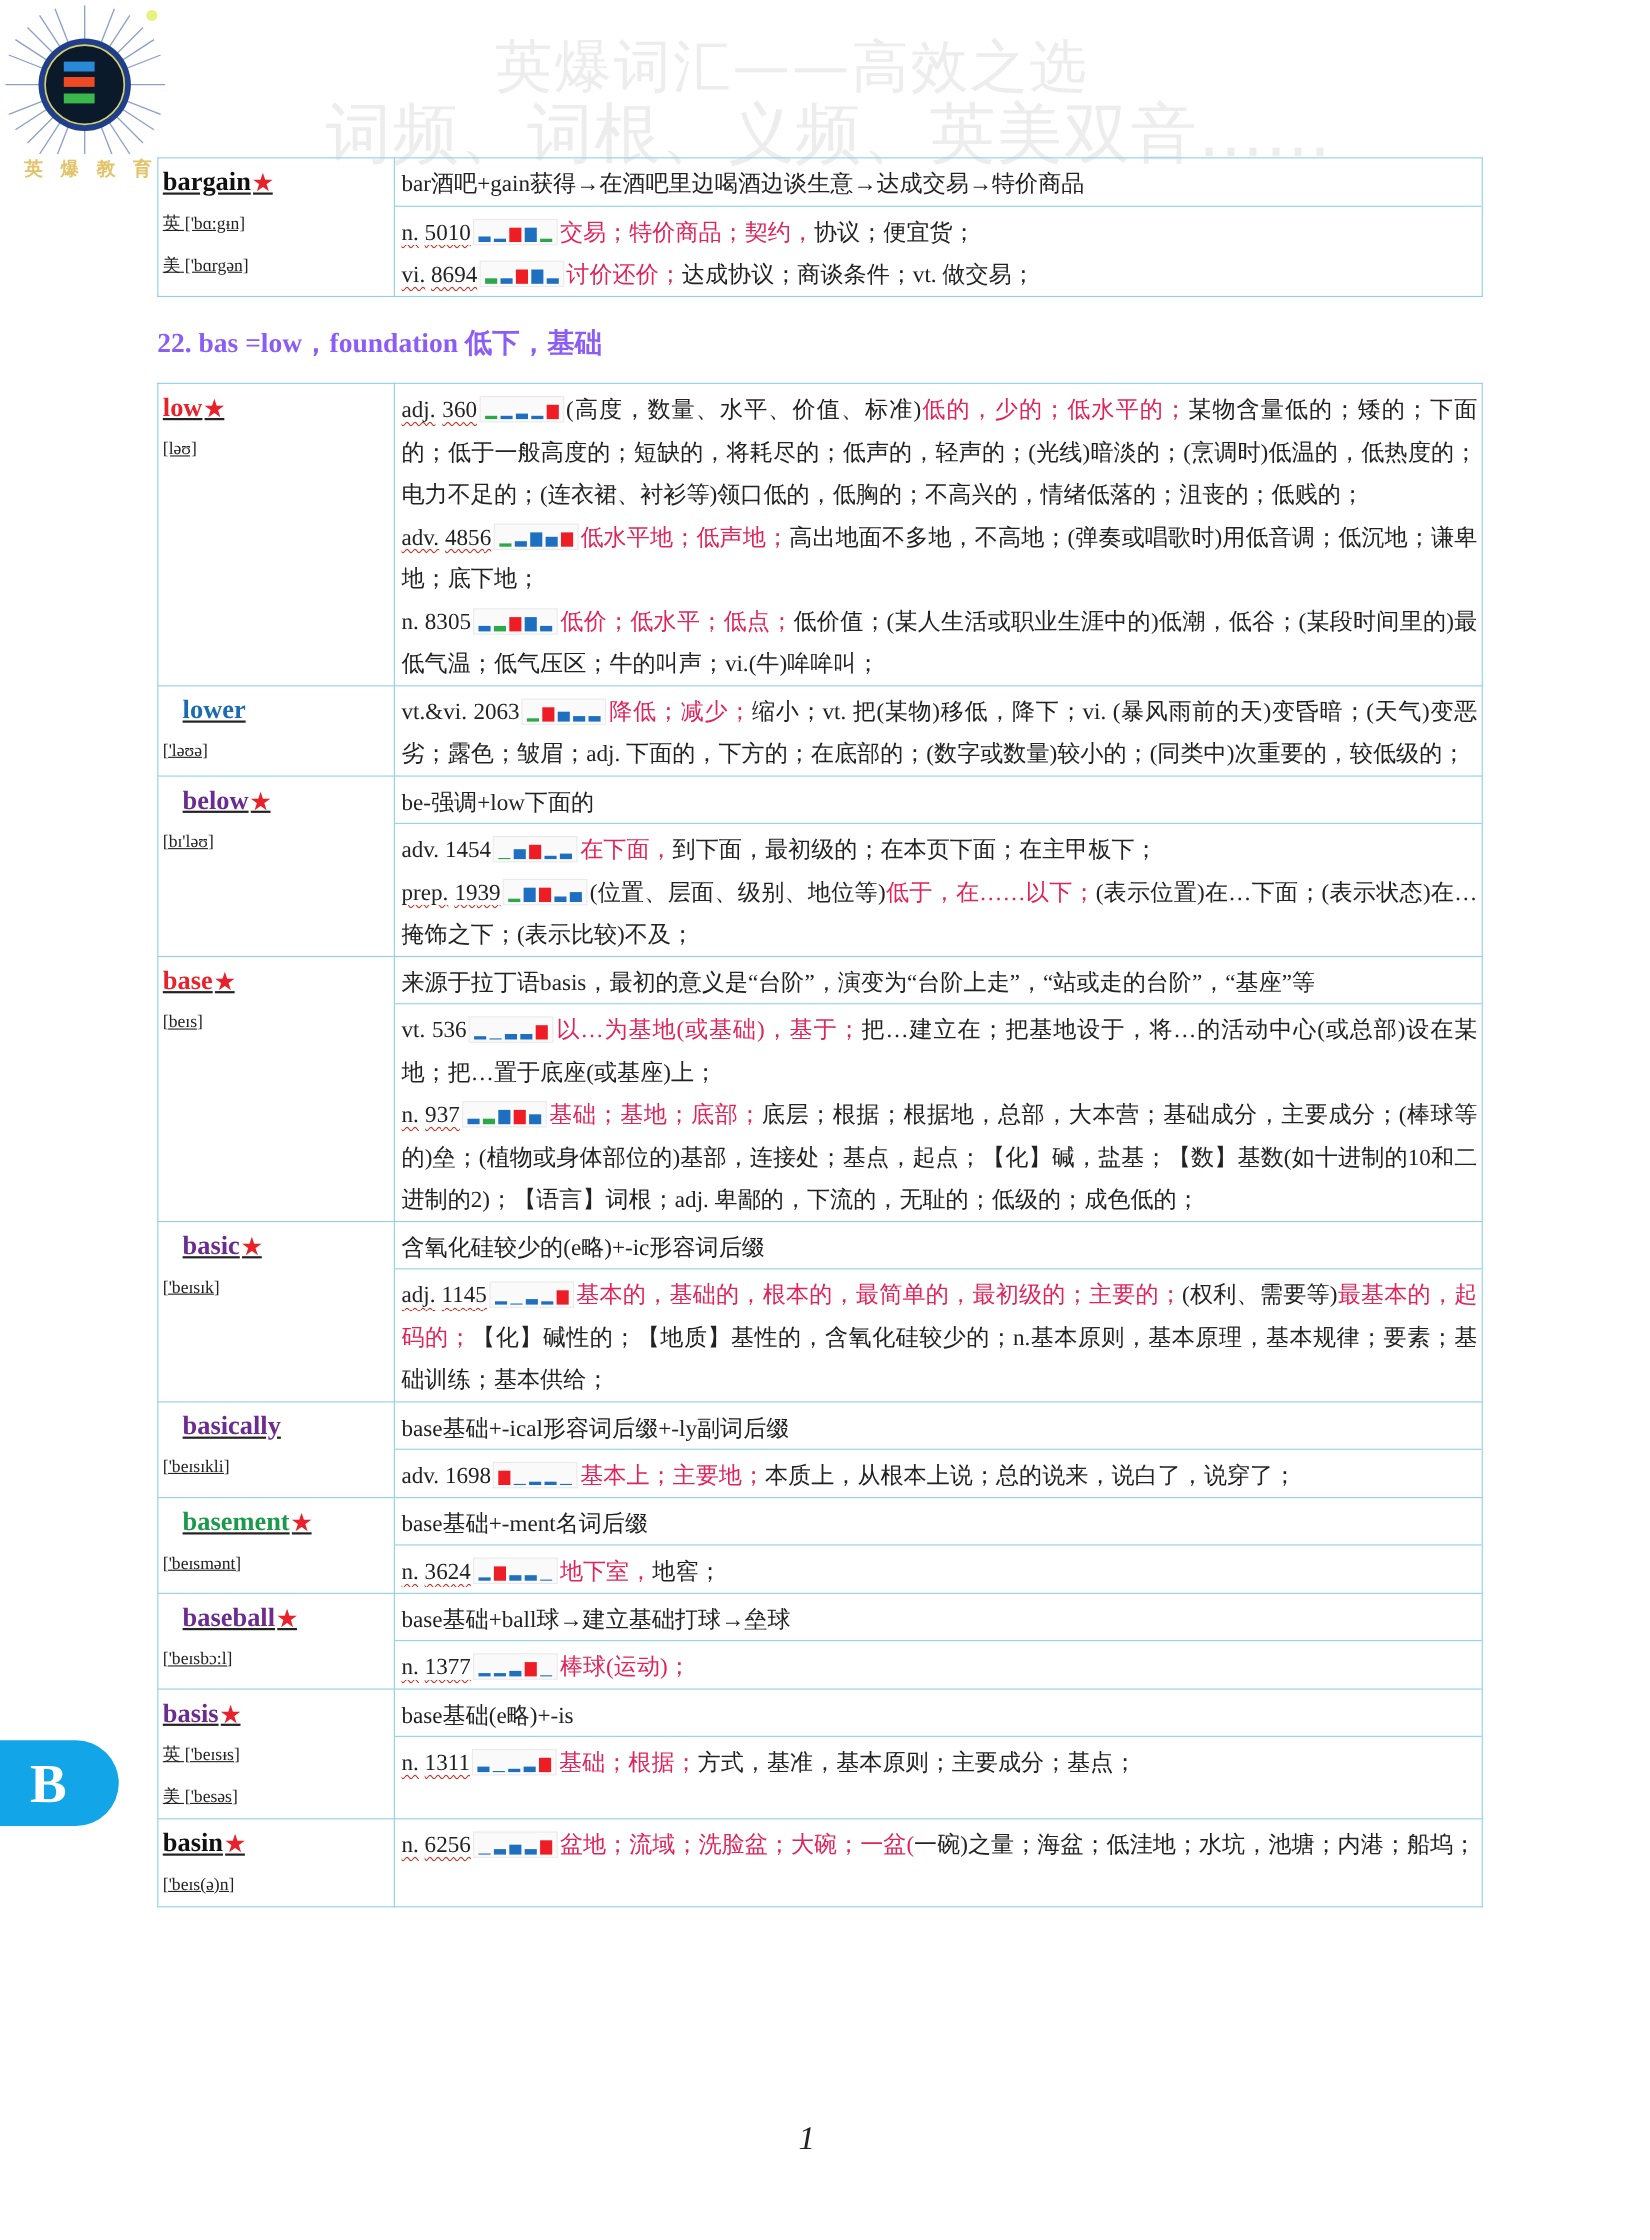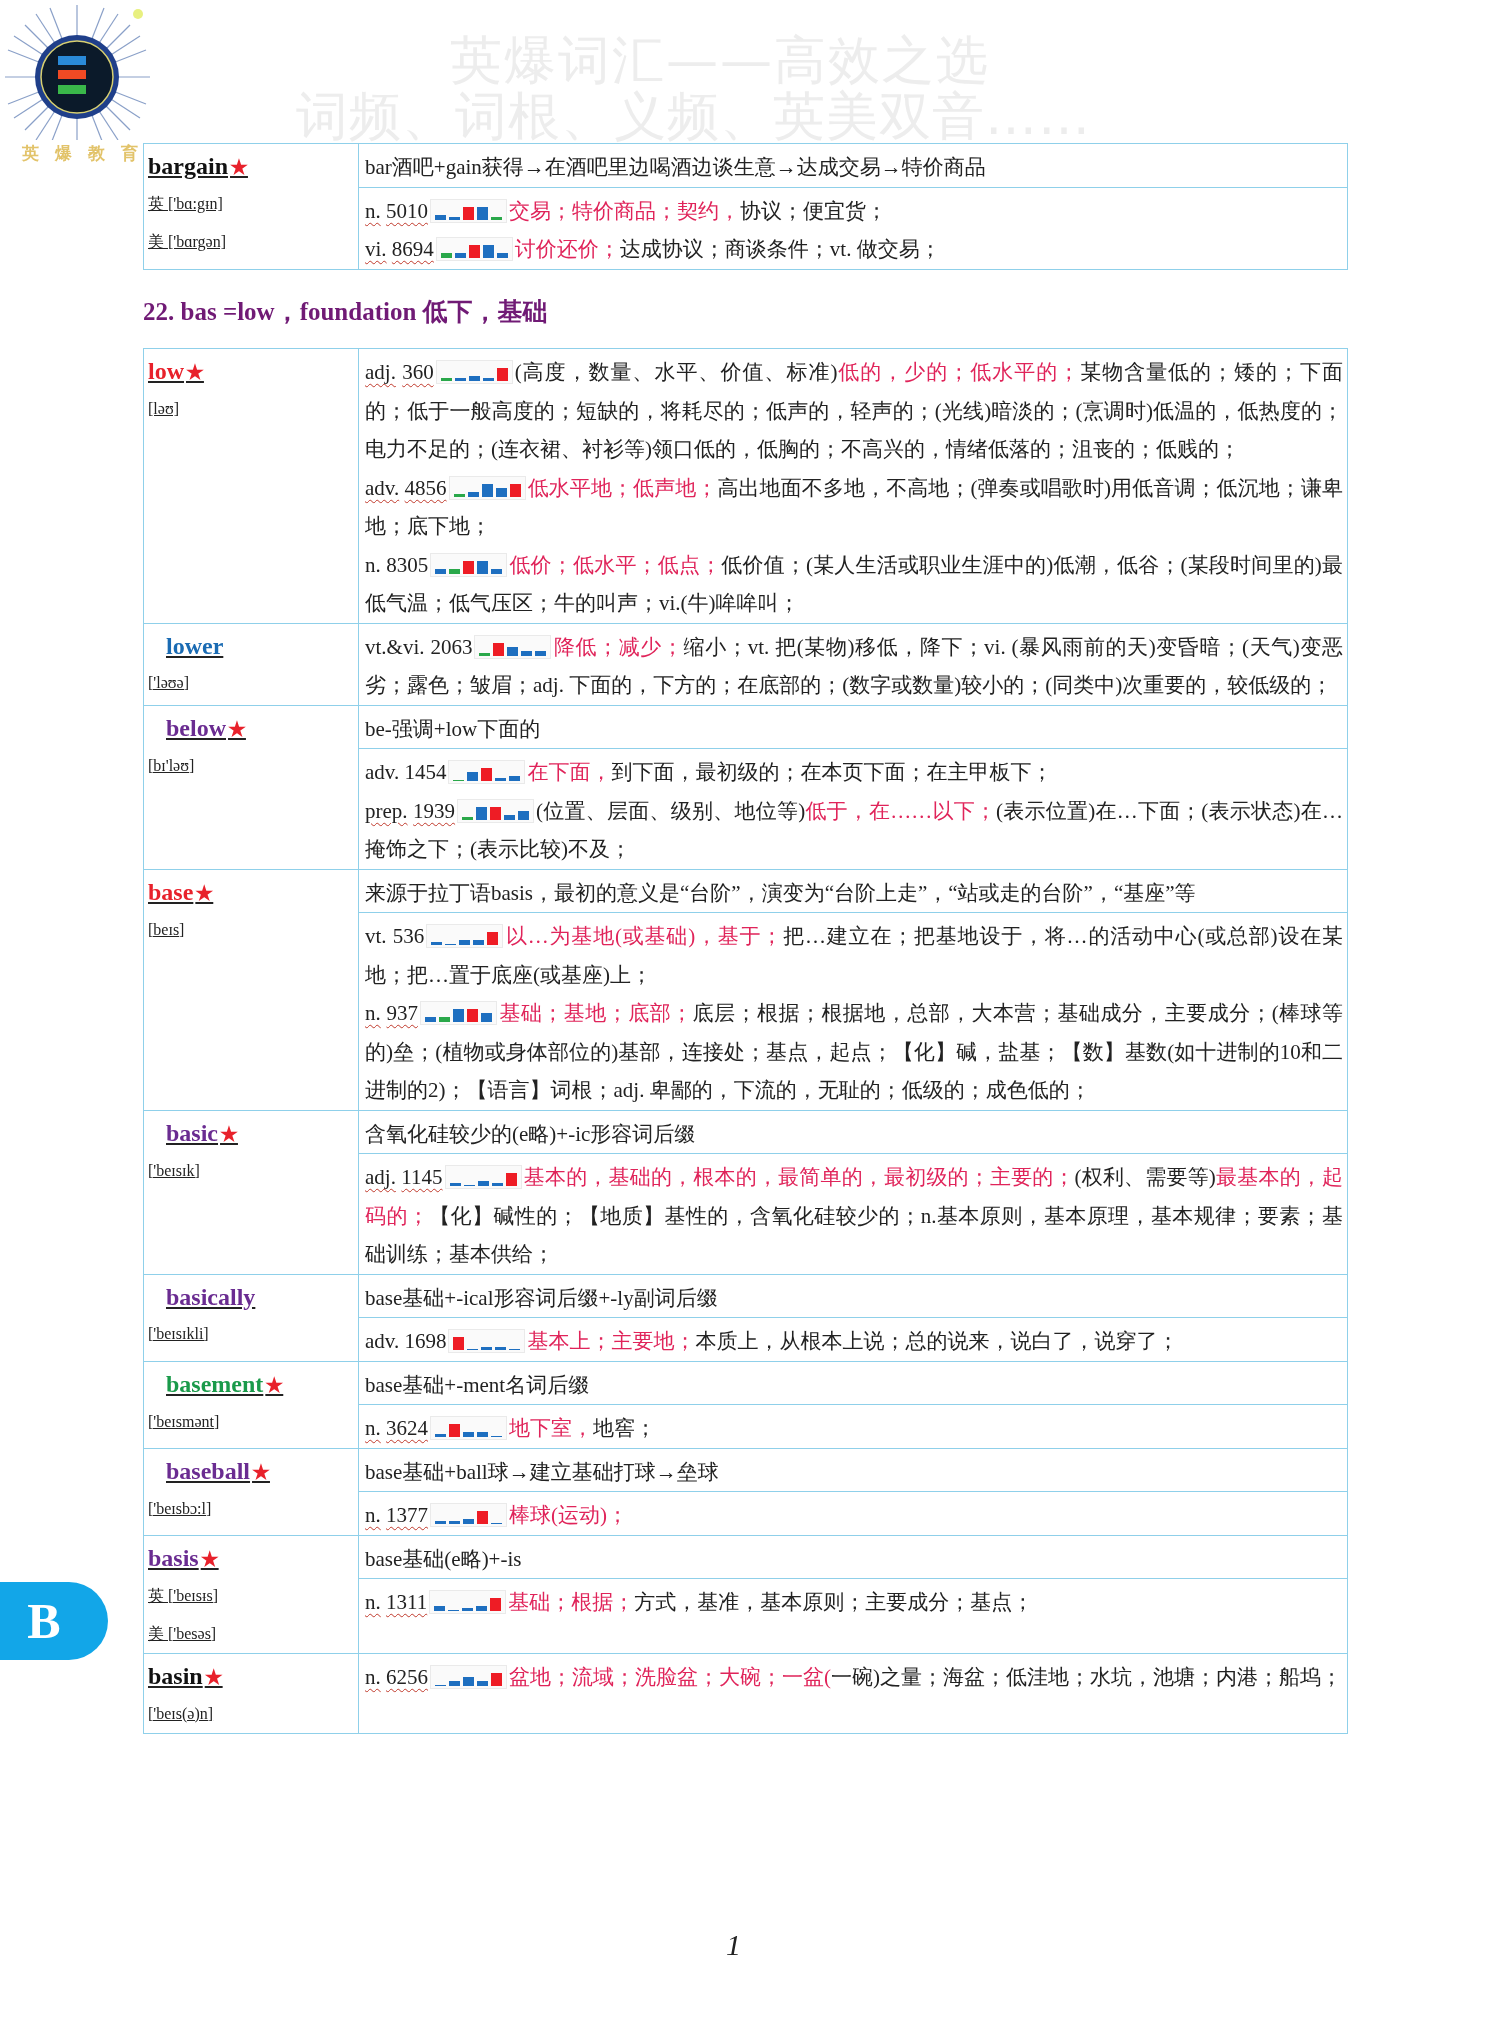--- a/index.html
+++ b/index.html
@@ -3,24 +3,24 @@
 <meta charset="utf-8">
 <style>
   html,body{margin:0;padding:0;}
   body{width:1500px;height:2036px;position:relative;background:#fff;overflow:hidden;
        font-family:"Liberation Serif","DejaVu Serif",serif;color:#222;}
   .logo{position:absolute;left:0;top:0;width:160px;height:168px;}
   .logo-text{position:absolute;left:22px;top:142px;width:118px;display:flex;justify-content:space-between;
        color:#e2c36a;font-size:17px;font-weight:bold;letter-spacing:2px;}
   .wm{position:absolute;color:#ededed;font-family:"DejaVu Sans",sans-serif;white-space:nowrap;}
   .wm1{left:450px;top:26px;font-size:52px;letter-spacing:2px;}
-  .wm2{left:296px;top:82px;font-size:52px;letter-spacing:1px;}
+  .wm2{left:296px;top:82px;font-size:60px;letter-spacing:1px;}
   .btab{position:absolute;left:0;top:1582px;width:108px;height:78px;background:#12a6e8;border-radius:0 40px 40px 0;
        color:#fff;font-size:50px;font-weight:bold;display:flex;align-items:center;justify-content:center;padding-right:20px;box-sizing:border-box;}
-  .heading{position:absolute;left:143px;top:295px;font-size:25px;font-weight:bold;color:#701a75;}
+  .heading{position:absolute;left:143px;top:295px;font-size:25px;font-weight:bold;color:#8b5cf6;}
   table.vt{position:absolute;left:143px;width:1205px;border-collapse:collapse;table-layout:fixed;}
   table.vt td{border:1.5px solid #8fd0ea;vertical-align:top;padding:0;}
   td.hw{width:206px;padding:4px 4px 0 4px !important;text-decoration:underline;}
   td.body{padding:0 !important;}
   .word{font-size:24px;font-weight:bold;line-height:36px;display:block;}
   .word.indent{padding-left:18px;}
   .star{color:#e8212b;font-size:20px;margin-left:2px;}
   .phon{font-size:16px;line-height:38px;display:block;color:#222;}
   .sub{padding:4px 4px 0 6px;font-size:21px;line-height:38.5px;text-align:justify;}
   .sub + .sub{border-top:1.5px solid #8fd0ea;}

